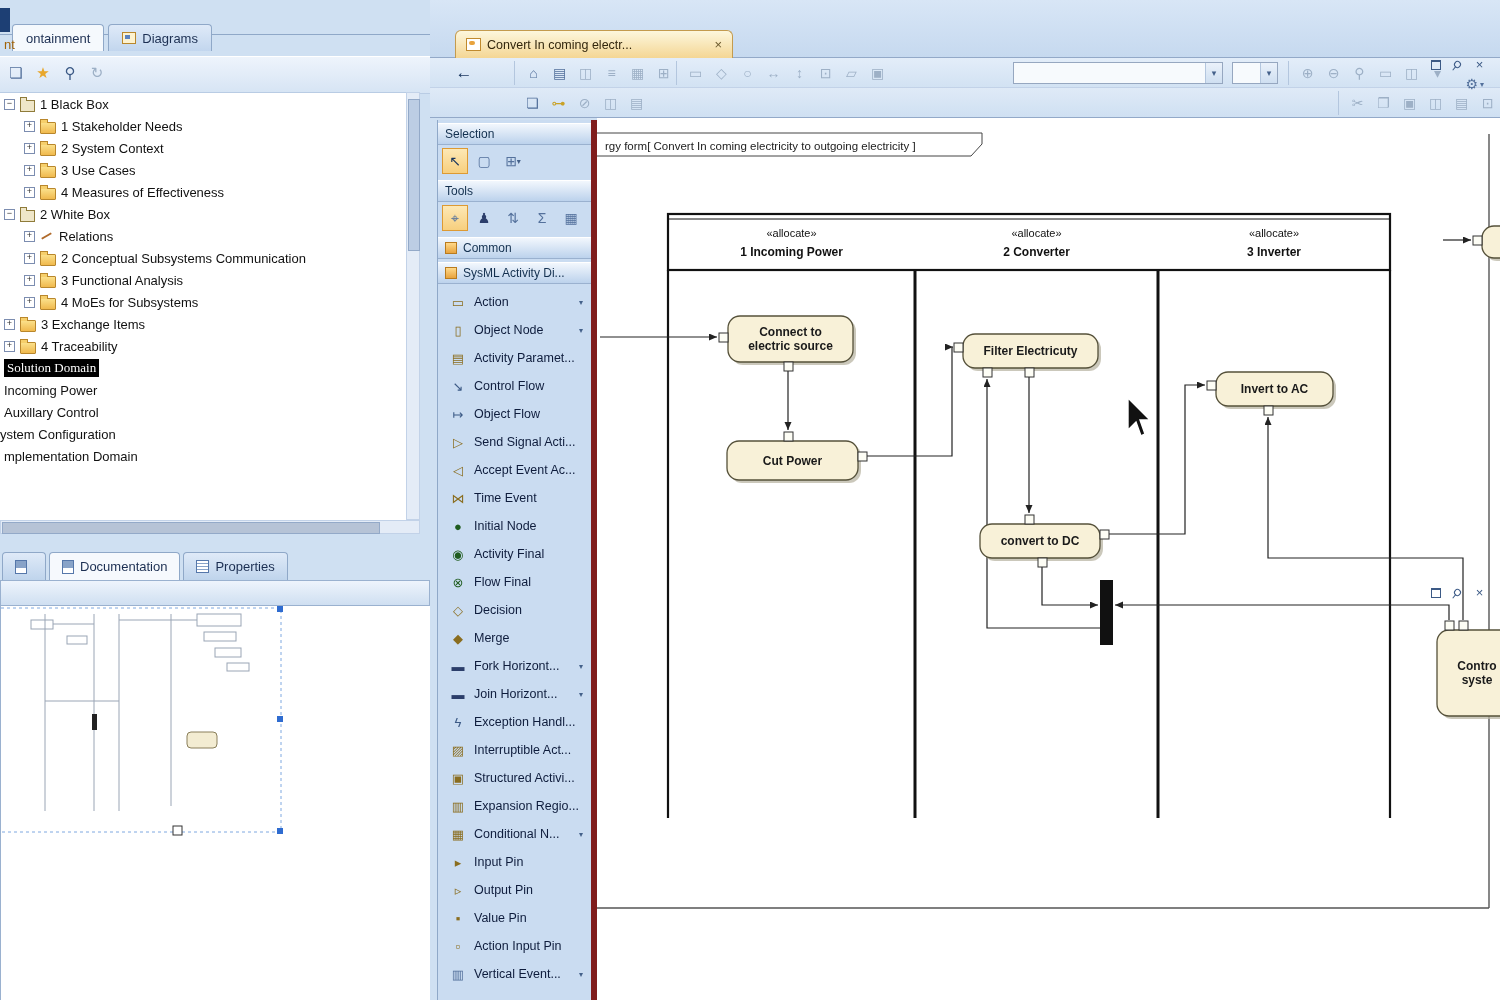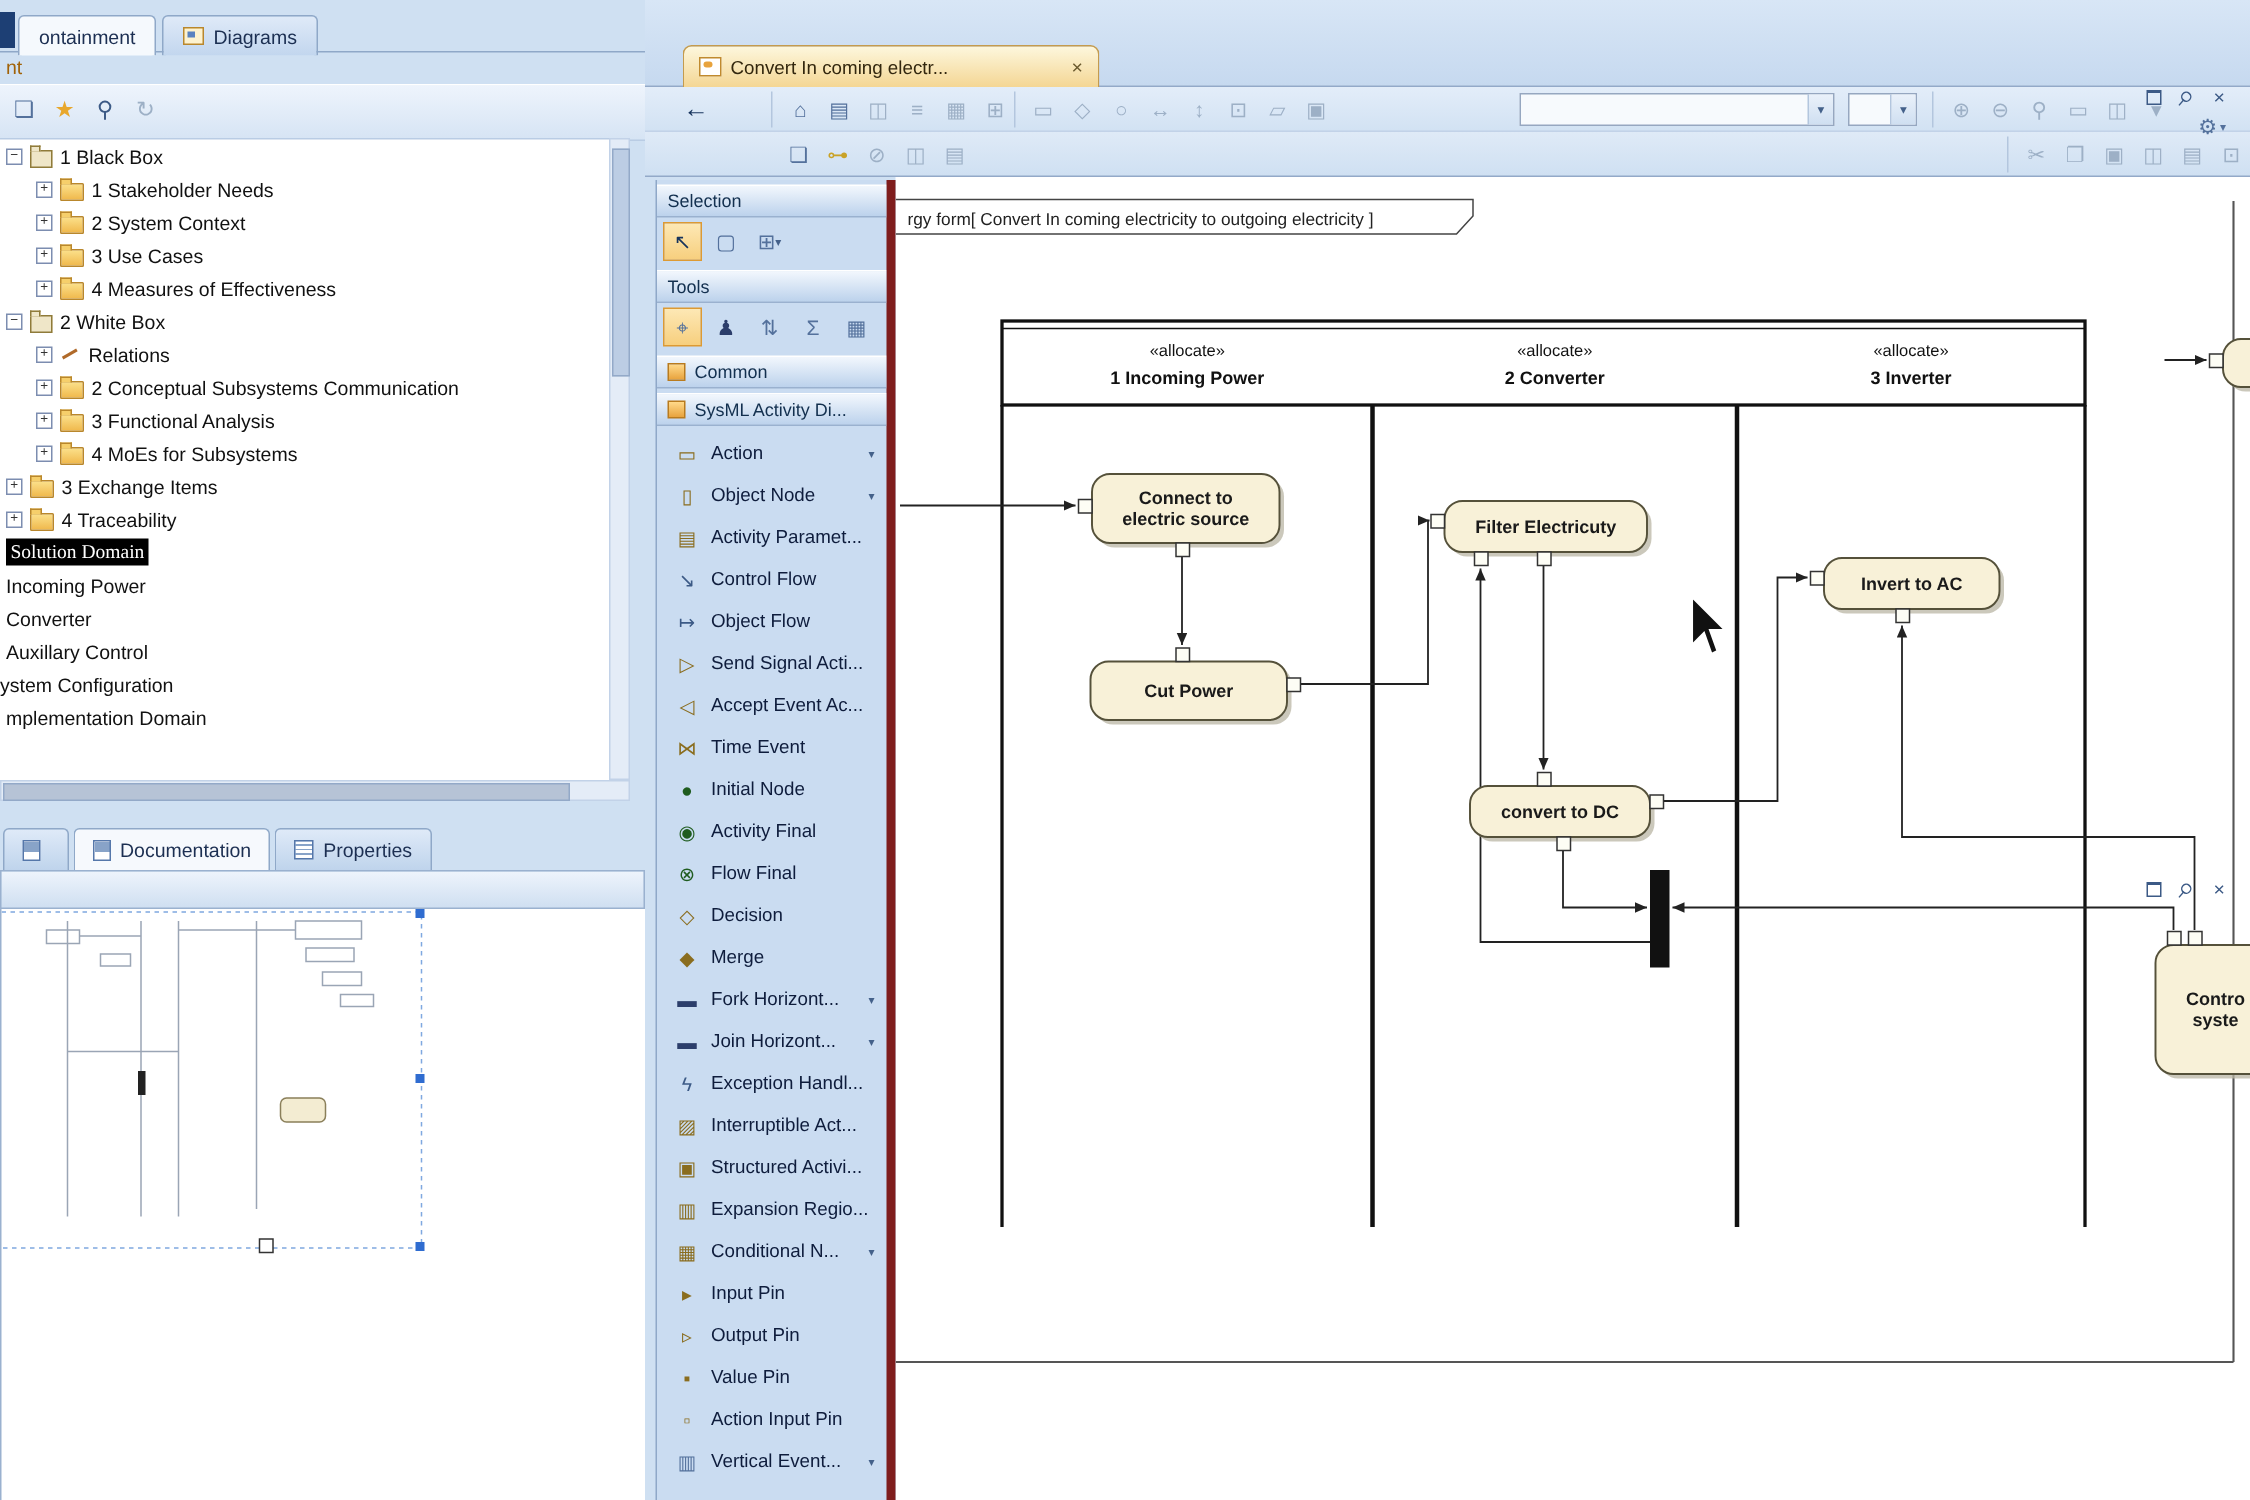--- a/index.html
+++ b/index.html
@@ -4,21 +4,21 @@
 <style>
   html,body{margin:0;padding:0;}
   body{width:1500px;height:1000px;overflow:hidden;background:#cfe0f2;
        font-family:"Liberation Sans",sans-serif;font-size:13px;color:#111;}
   #root{position:relative;width:1500px;height:1000px;}
   .abs{position:absolute;}
 
   
   #lt-strip{left:0;top:0;width:430px;height:34px;border-bottom:1px solid #8fa8c8;}
   #lt-sliver{left:0;top:8px;width:10px;height:24px;background:#1d3f74;}
-  #lt-tabs{left:12px;top:10px;height:27px;display:flex;gap:4px;align-items:flex-end;}
+  #lt-tabs{left:12px;top:24px;height:27px;display:flex;gap:4px;align-items:flex-end;}
   .lt-tab{display:flex;align-items:center;gap:6px;padding:4px 13px;height:27px;box-sizing:border-box;
           border:1px solid #8fa8c8;border-bottom:none;border-radius:4px 4px 0 0;
           background:linear-gradient(#dfeaf8,#c2d6ee);color:#1c2f52;}
   .lt-tab.active{background:#f5f9fd;}
   .ic-diag{width:12px;height:10px;border:1px solid #b9872c;background:#fdf2cf;position:relative;}
   .ic-diag::after{content:"";position:absolute;left:2px;top:2px;width:5px;height:4px;background:#5a82c0;}
 
   
   #cont-header{left:4px;top:37px;width:420px;height:18px;color:#a16207;}
   #cont-toolbar{left:0;top:56px;width:430px;height:36px;background:linear-gradient(#eef4fc,#d6e4f4);
@@ -426,24 +426,20 @@
       <div class="tree-row active" style="padding-left: 4px;">
 
         <span class="lbl">Solution Domain</span>
       </div>
       <div class="tree-row" style="padding-left: 4px;">
 
         <span class="lbl">Incoming Power</span>
       </div>
       <div class="tree-row" style="padding-left: 4px;">
 
-        <span class="lbl">Converter</span>
-      </div>
-      <div class="tree-row" style="padding-left: 4px;">
-
         <span class="lbl">Auxillary Control</span>
       </div>
       <div class="tree-row" style="padding-left: 0;">
 
         <span class="lbl">ystem Configuration</span>
       </div>
       <div class="tree-row" style="padding-left: 4px;">
 
         <span class="lbl">mplementation Domain</span>
       </div>

